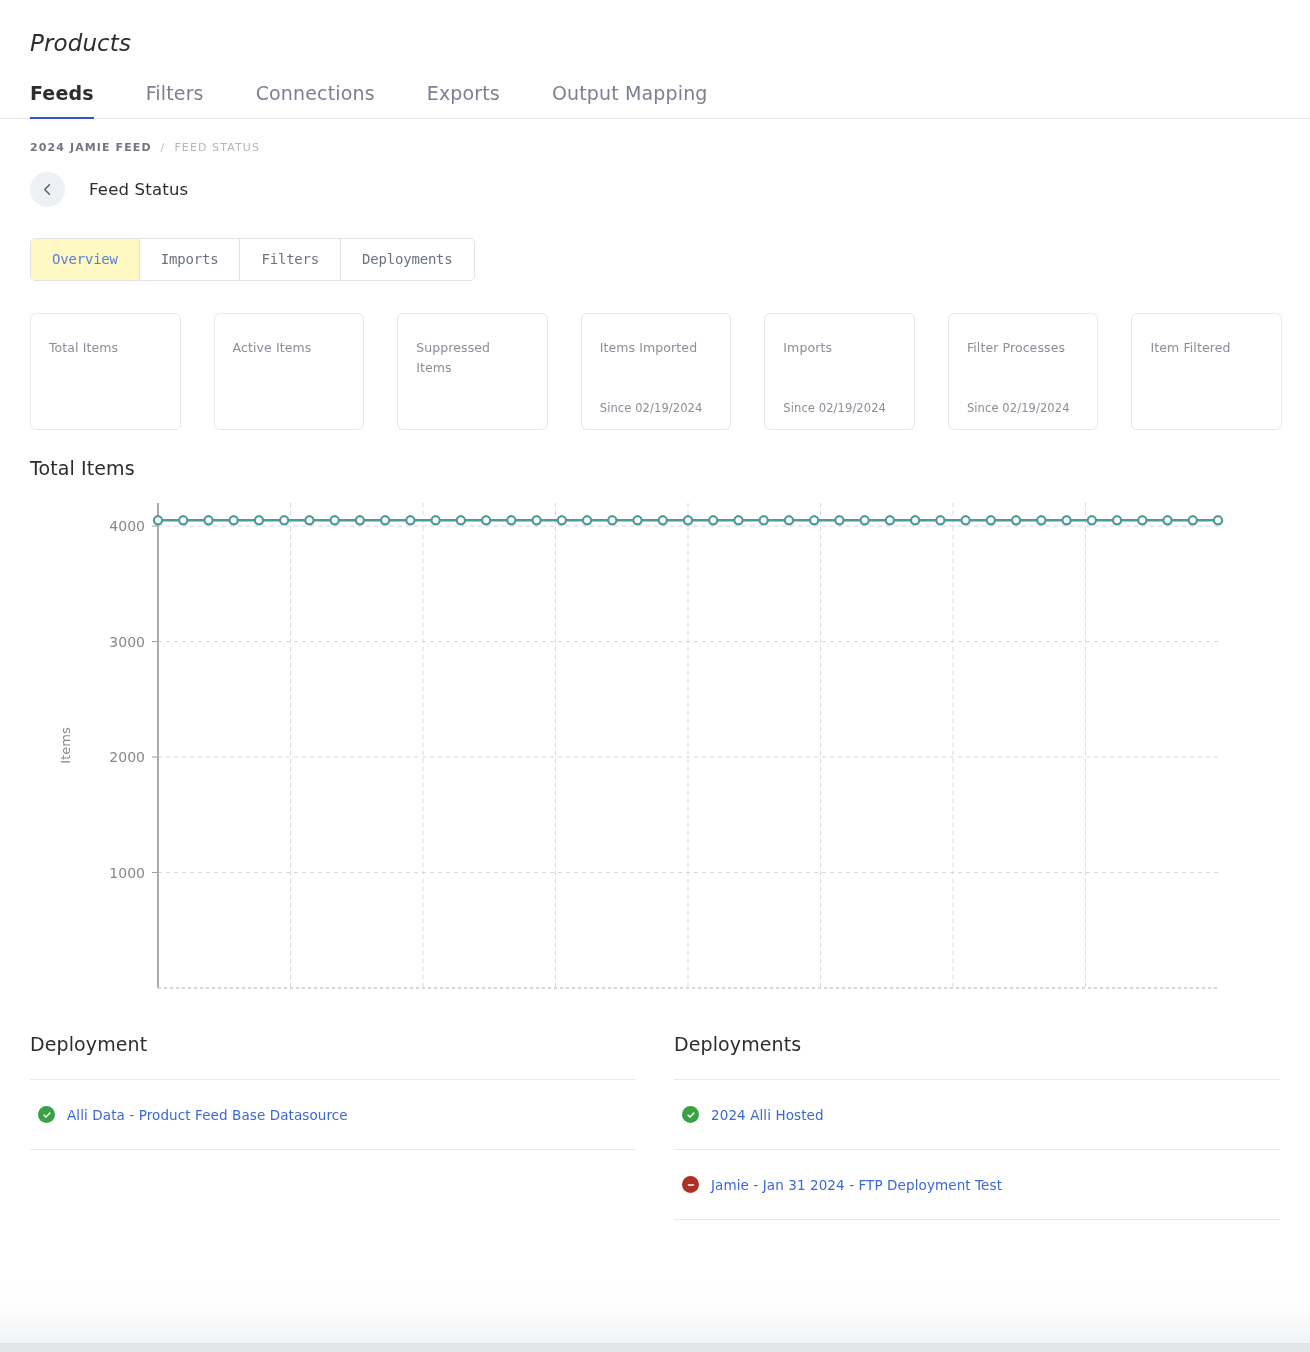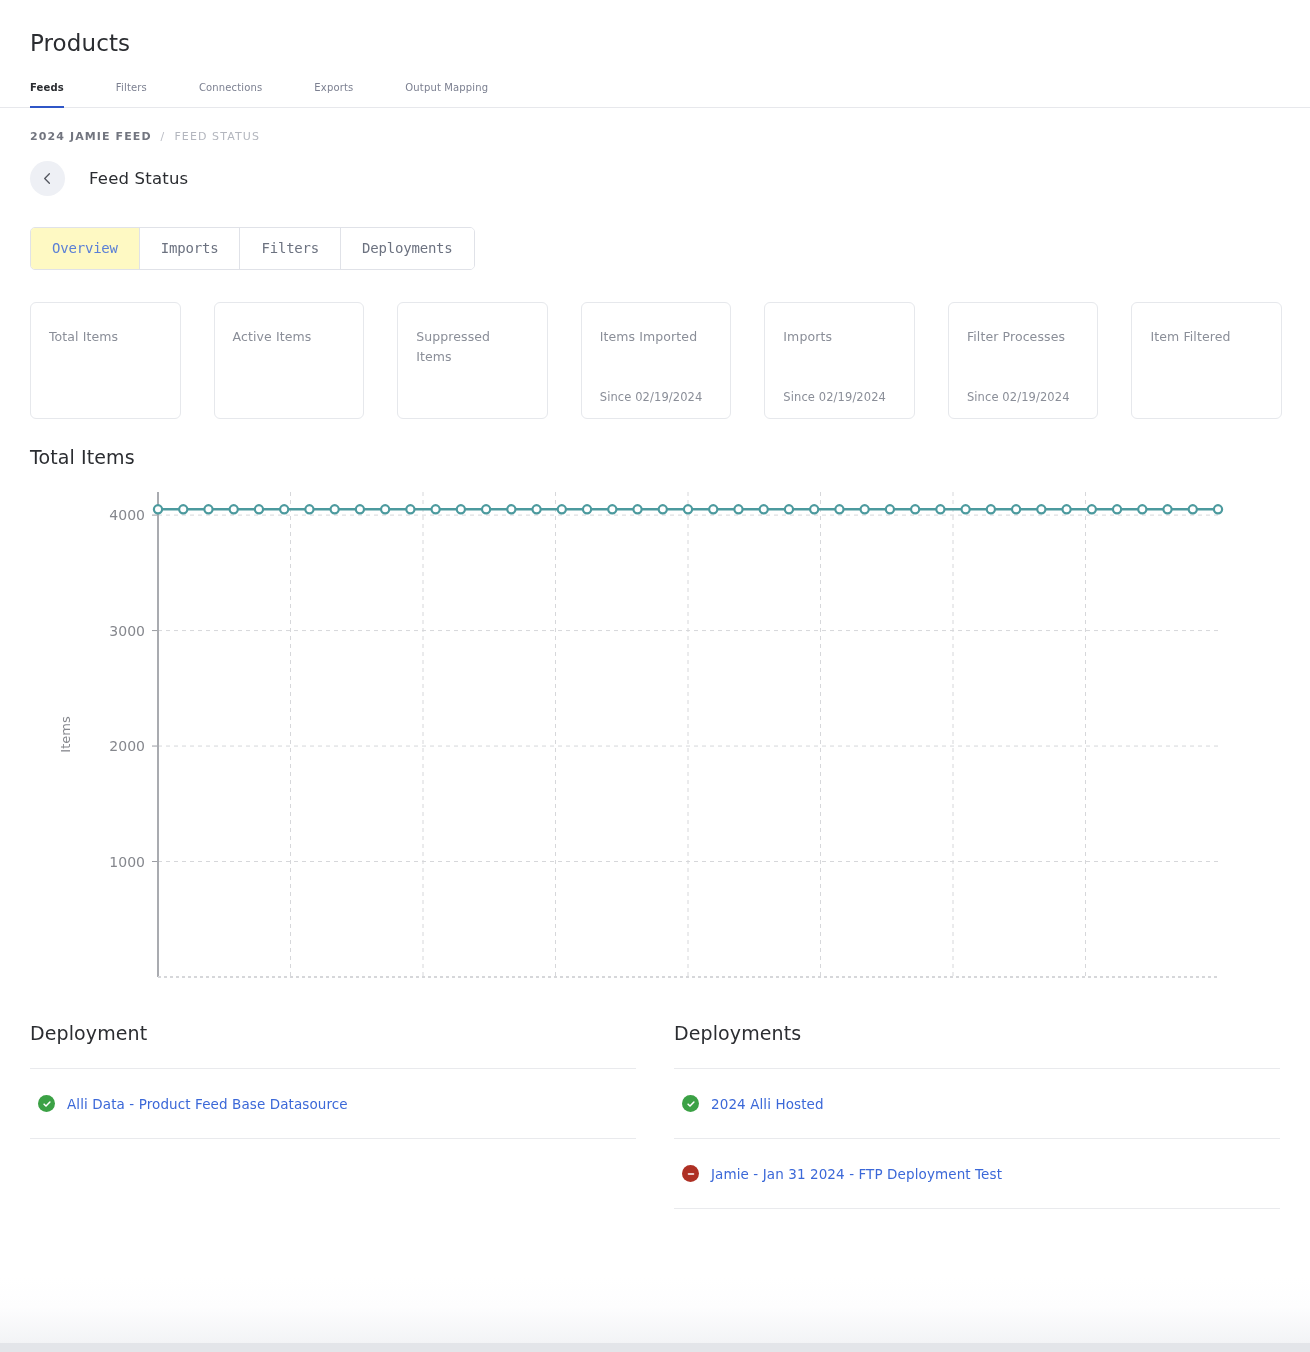--- a/index.html
+++ b/index.html
@@ -19,34 +19,35 @@
   .page-head {
     padding: 26px 30px 0 30px;
   }
   .page-title {
     font-size: 23px;
     font-weight: 400;
     color: #2b2d31;
     letter-spacing: .1px;
     margin: 0;
     line-height: 34px;
+    font-style: italic;
   }
 
   
   .topnav {
     position: relative;
     margin-top: 22px;
     padding: 0 30px;
     border-bottom: 1px solid #e7e8ec;
     display: flex;
     align-items: flex-end;
     gap: 0;
   }
   .topnav-item {
-    font-size: 10px;
+    font-size: 19px;
     color: #7c8091;
     padding: 0 0 14px 0;
     margin-right: 52px;
     cursor: pointer;
     white-space: nowrap;
     position: relative;
     letter-spacing: .15px;
   }
   .topnav-item:last-child { margin-right: 8px; }
   .topnav-item.active {

